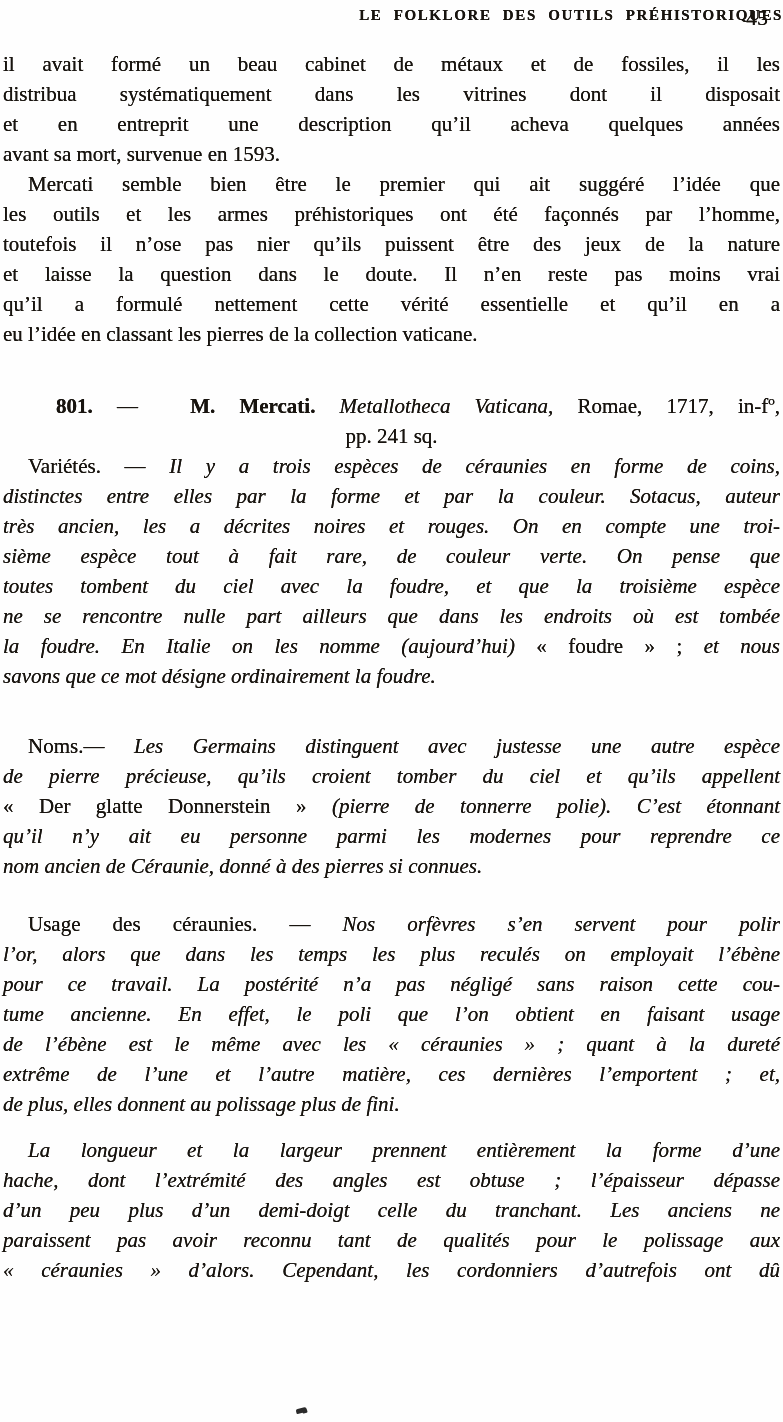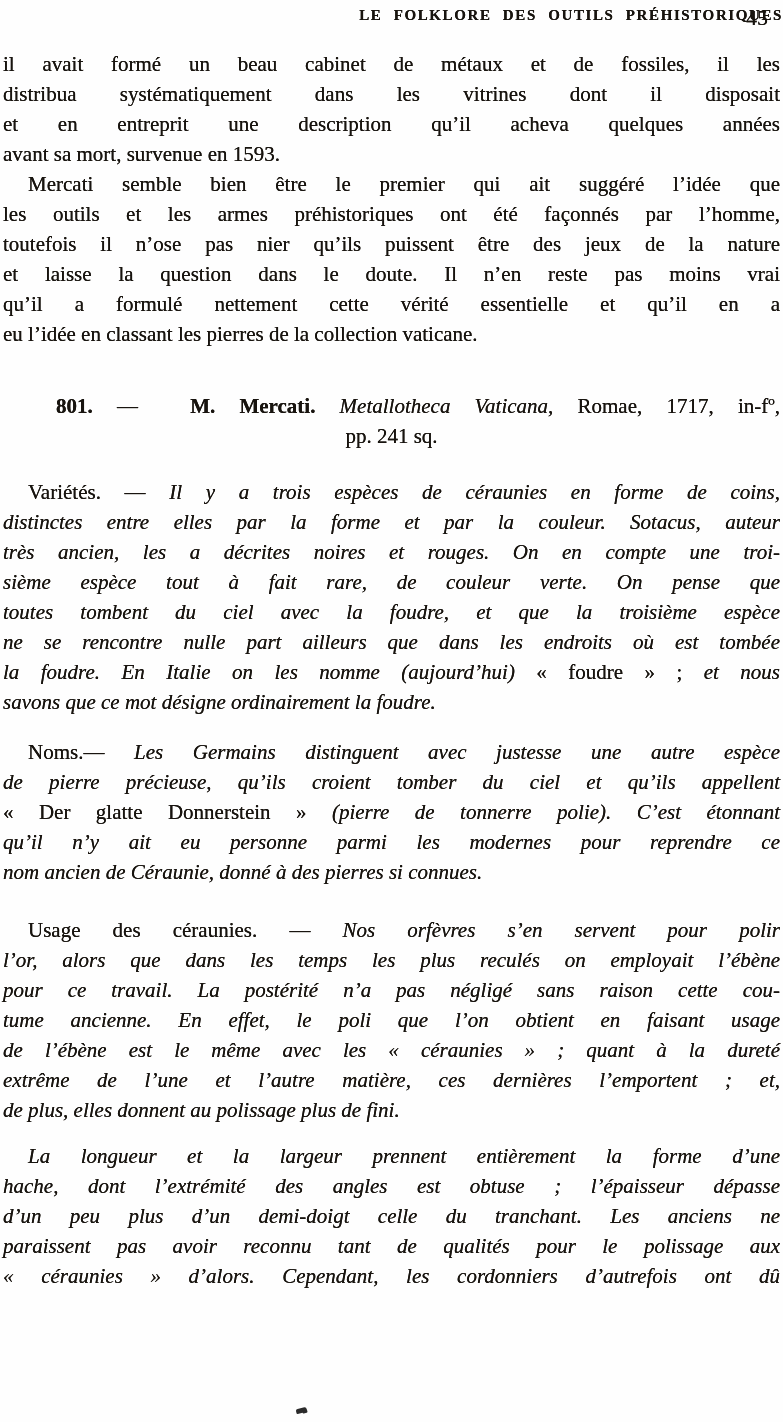--- a/index.html
+++ b/index.html
@@ -45,22 +45,22 @@
   }
   .align-justify{text-align:justify;text-align-last:justify;}
   .align-left{text-align:left;text-align-last:left;}
   .align-center{text-align:center;text-align-last:center;}
   .indent{padding-left:25px;}
   .seg.roman{font-style:normal;}
   .seg.italic{font-style:italic;}
   .seg.bold{font-weight:700;font-style:normal;margin-left:28px;}
   
   [data-name="reference-entry"]{margin-top:42px;}
-  [data-name="paragraph-varietes"]{margin-top:26px;}
-  [data-name="paragraph-noms"]{margin-top:20px;}
+  [data-name="paragraph-varietes"]{}
+  [data-name="paragraph-noms"]{margin-top:40px;}
   [data-name="paragraph-usage"]{margin-top:28px;}
   [data-name="paragraph-longueur"]{margin-top:16px;}
   
   .scan-artifact{
     position:absolute;
     left:296px;top:1408px;
     width:11px;height:5px;
     background:#2b2b2b;
     border-radius:2px 3px 2px 1px;
     transform:rotate(-14deg);

